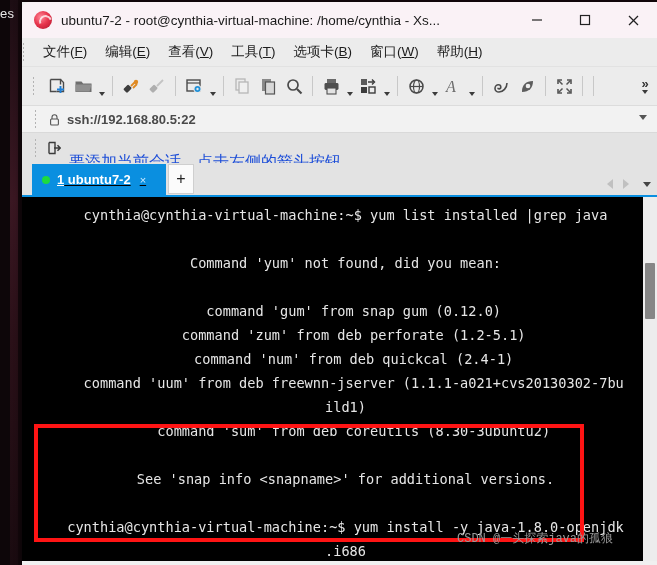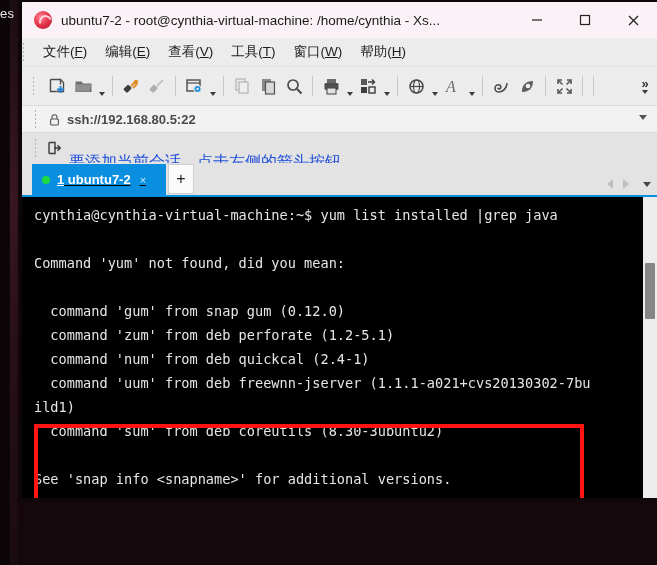--- a/index.html
+++ b/index.html
@@ -13,23 +13,23 @@
 
   
   .desktop{position:absolute;inset:0;background:#14080c;}
   .desktop-stripe{position:absolute;left:0;top:0;width:18px;height:565px;
      background:linear-gradient(180deg,#1c0d13 0%,#3a1722 35%,#2a1018 60%,#1a0b10 100%);}
   .desktop-text{position:absolute;left:0;top:6px;width:22px;color:#e8e8e8;
      font-size:13px;letter-spacing:.2px;}
   .desktop-bar{position:absolute;left:0;top:0;width:10px;height:565px;background:#0d0609;}
 
   
-  .window{position:absolute;left:22px;top:2px;width:635px;height:496px;
+  .window{position:absolute;left:22px;top:2px;width:635px;height:563px;
      background:#f0f0f0;overflow:hidden;
-     box-shadow:-2px 0 6px rgba(0,0,0,.45);}
+     box-shadow:-2px 0 6px rgba(0,0,0,.45);text-align:center;}
 
   
   .titlebar{position:relative;height:36px;background:#faf2f6;
      border-top-left-radius:8px;display:flex;align-items:center;}
   .app-icon{width:18px;height:18px;margin-left:12px;margin-right:9px;position:relative;flex:0 0 auto;}
   .app-icon .swirl{width:18px;height:18px;border-radius:50%;
      background:radial-gradient(circle at 38% 35%,#ff8a9a 0%,#e8384f 45%,#b01028 100%);}
   .app-icon .swirl:after{content:"";position:absolute;left:5px;top:4px;width:9px;height:9px;
      border-radius:50%;border:2px solid rgba(255,255,255,.75);border-right-color:transparent;
      border-bottom-color:transparent;transform:rotate(25deg);}
@@ -151,20 +151,21 @@
         </div>
       </div>
     </div>
 
     <div class="menubar">
       <div class="grip"></div>
       <div class="menu-item"><span>文件</span>(<u>F</u>)</div>
       <div class="menu-item"><span>编辑</span>(<u>E</u>)</div>
       <div class="menu-item"><span>查看</span>(<u>V</u>)</div>
       <div class="menu-item"><span>工具</span>(<u>T</u>)</div>
+      <div class="menu-item"><span>选项卡</span>(<u>B</u>)</div>
       <div class="menu-item"><span>窗口</span>(<u>W</u>)</div>
       <div class="menu-item"><span>帮助</span>(<u>H</u>)</div>
     </div>
 
     <div class="toolbar">
       <div class="grip"></div>
 
       <div class="tb-btn">
         <svg width="19" height="19" viewBox="0 0 19 19">
           <path d="M2.5 2.5h10v5M2.5 2.5v12h6" fill="none" stroke="#4a4a4a" stroke-width="1.4"></path>

